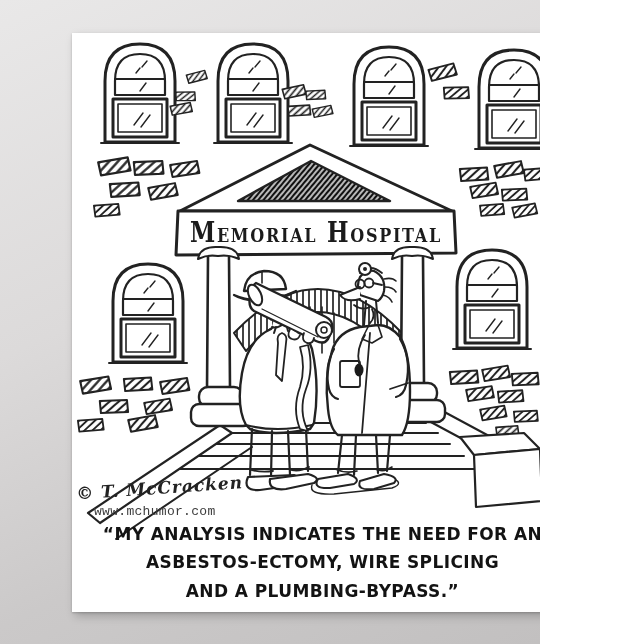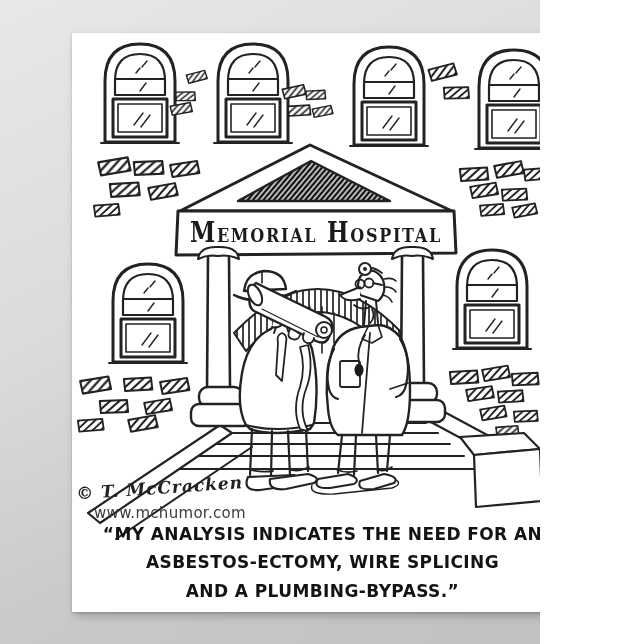--- a/index.html
+++ b/index.html
@@ -13,21 +13,21 @@
     box-shadow:3px 4px 9px rgba(0,0,0,.22),0 1px 2px rgba(0,0,0,.18);
   }
   .cartoon{position:absolute;left:0;top:0;width:501px;height:579px;}
   .sig{
     position:absolute;left:4px;top:444px;width:190px;
     font-family:"DejaVu Serif",serif;font-style:italic;font-weight:bold;
     font-size:17px;color:#222;transform:rotate(-4deg);letter-spacing:1px;
   }
   .site{
     position:absolute;left:22px;top:471px;
-    font-size:15px;color:#3c3c3c;letter-spacing:.3px;
+    font-size:13px;color:#3c3c3c;letter-spacing:.3px;font-family:Liberation Mono, monospace;
   }
   .caption{
     position:absolute;left:0;top:489px;width:100%;text-align:center;
     font-weight:bold;font-size:17px;line-height:27px;color:#131313;
     letter-spacing:.4px;transform:scaleY(1.06);
   }
   svg text.sign{
     font-family:"DejaVu Serif",serif;font-weight:bold;font-variant:small-caps;
     font-size:27px;letter-spacing:2px;fill:#1b1b1b;
   }

